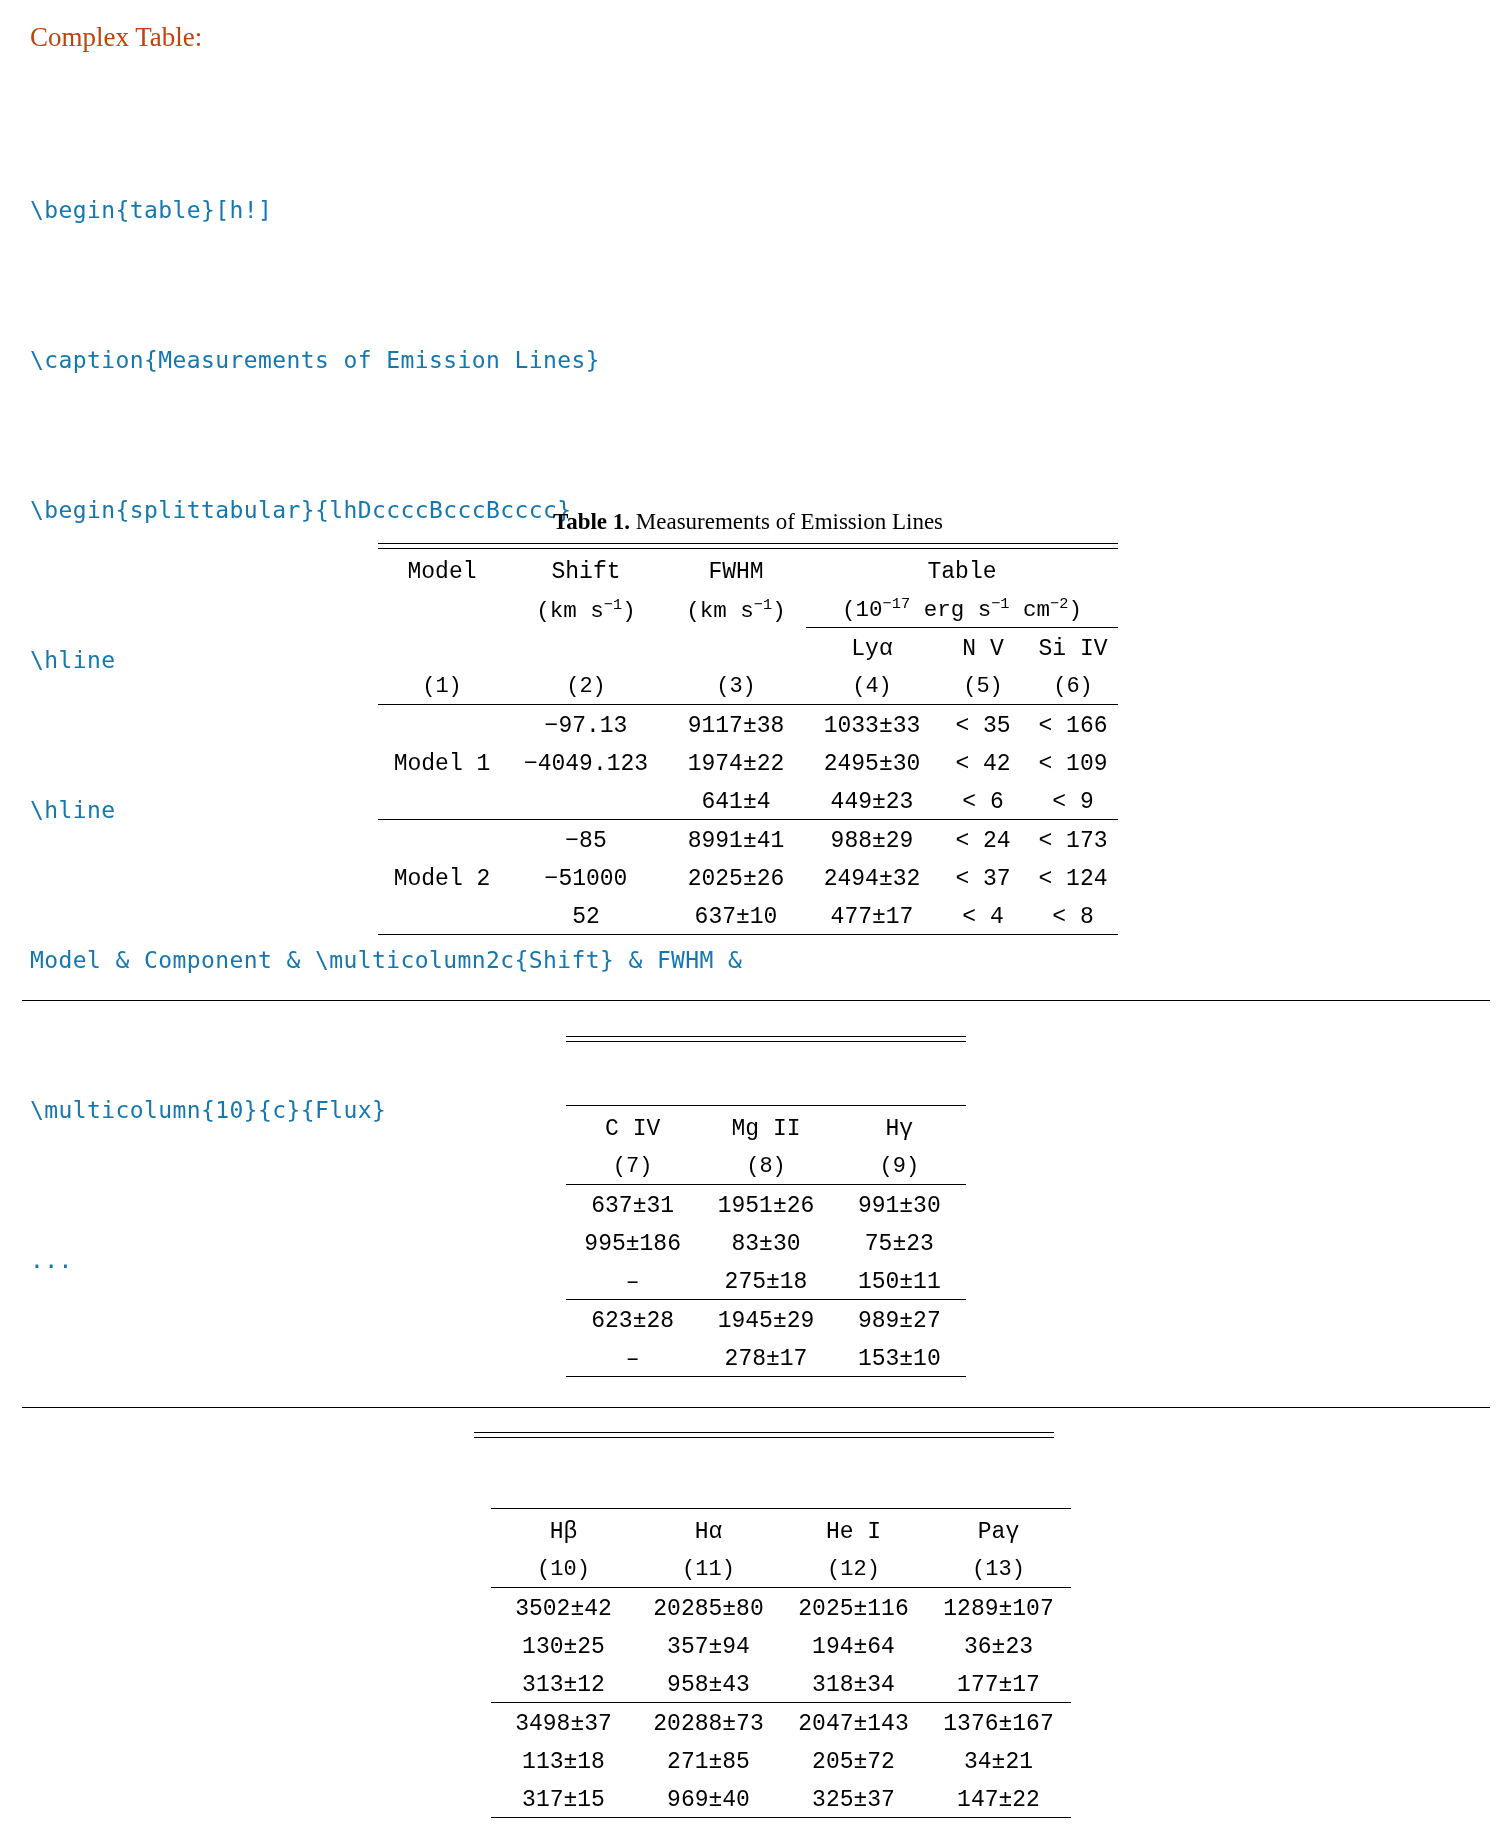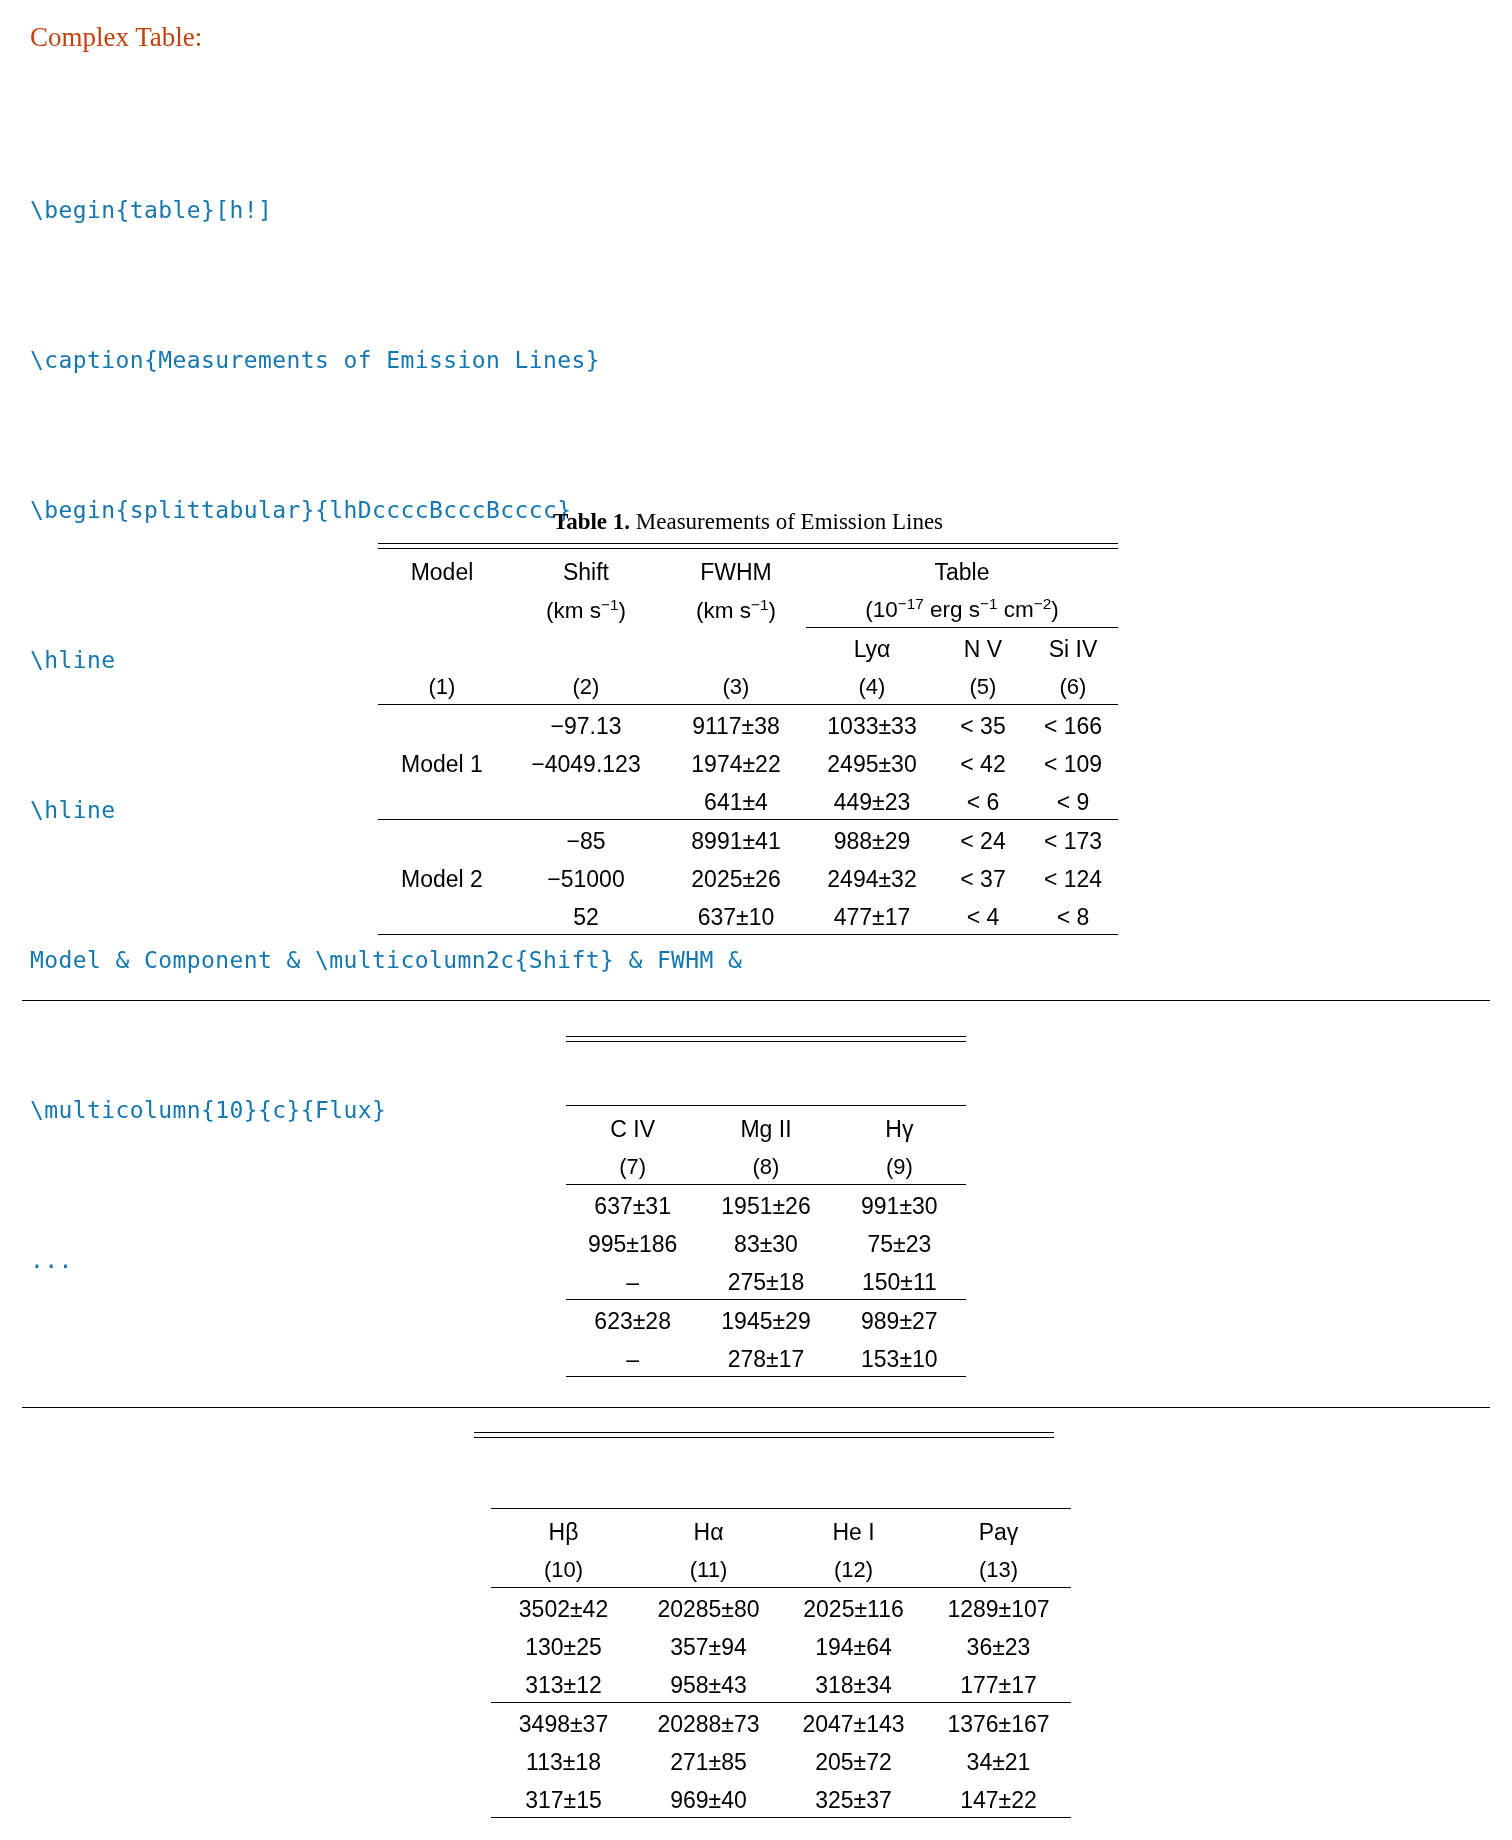--- a/index.html
+++ b/index.html
@@ -36,21 +36,21 @@
     line-height: 50px;
     color: #1577b0;
     letter-spacing: 0.4px;
     white-space: pre-wrap;
   }
   .code-line { display: block; }
 
   
   .tbl {
     border-collapse: collapse;
-    font-family: Liberation Sans, sans-serif;
+    font-family: Liberation Mono, monospace;
     font-size: 23px;
     color: #000;
   }
   .tbl td, .tbl th {
     padding: 0;
     font-weight: normal;
     text-align: center;
     white-space: nowrap;
   }
 

